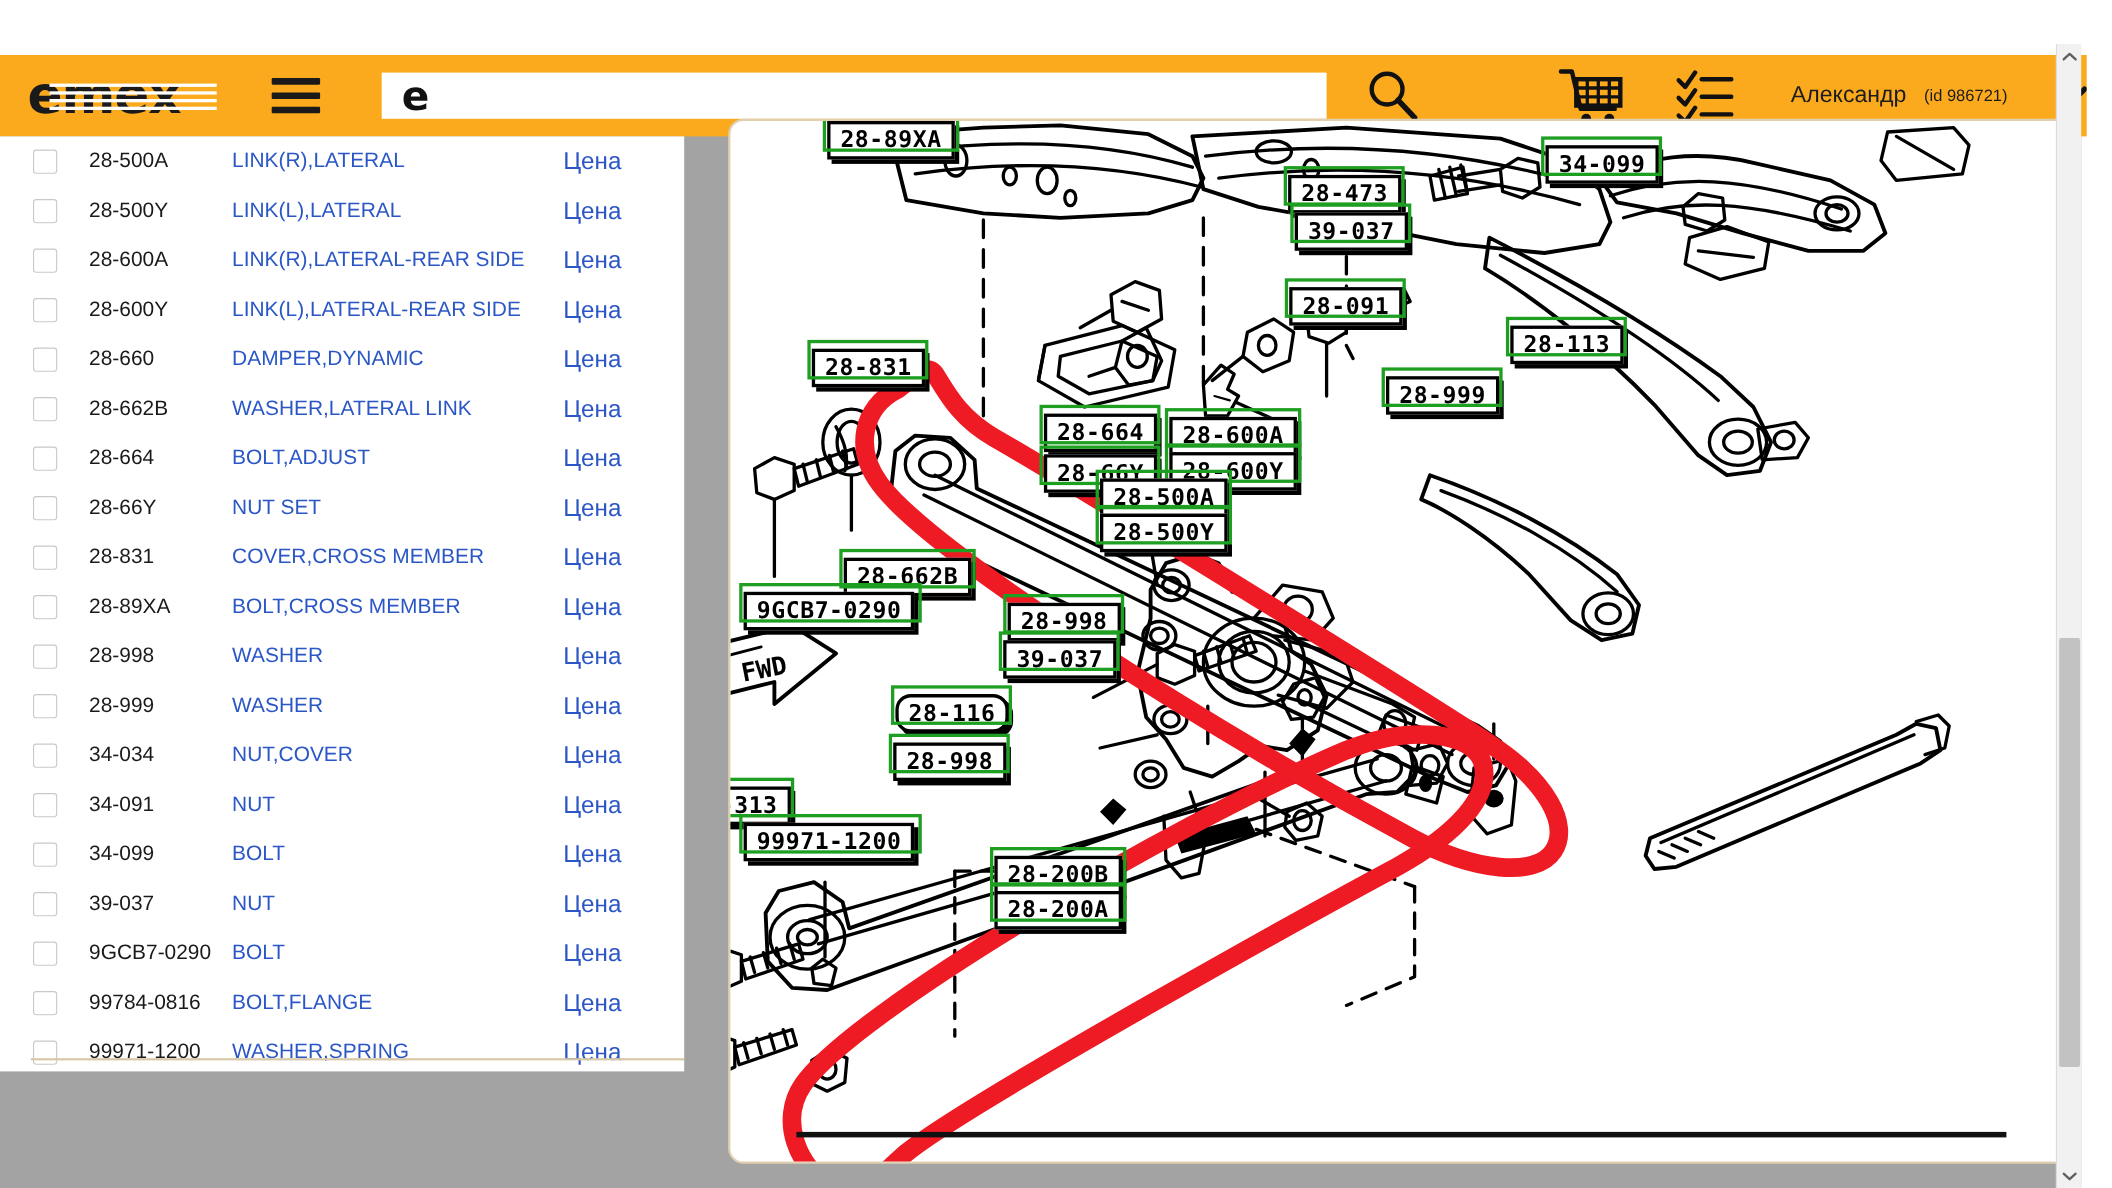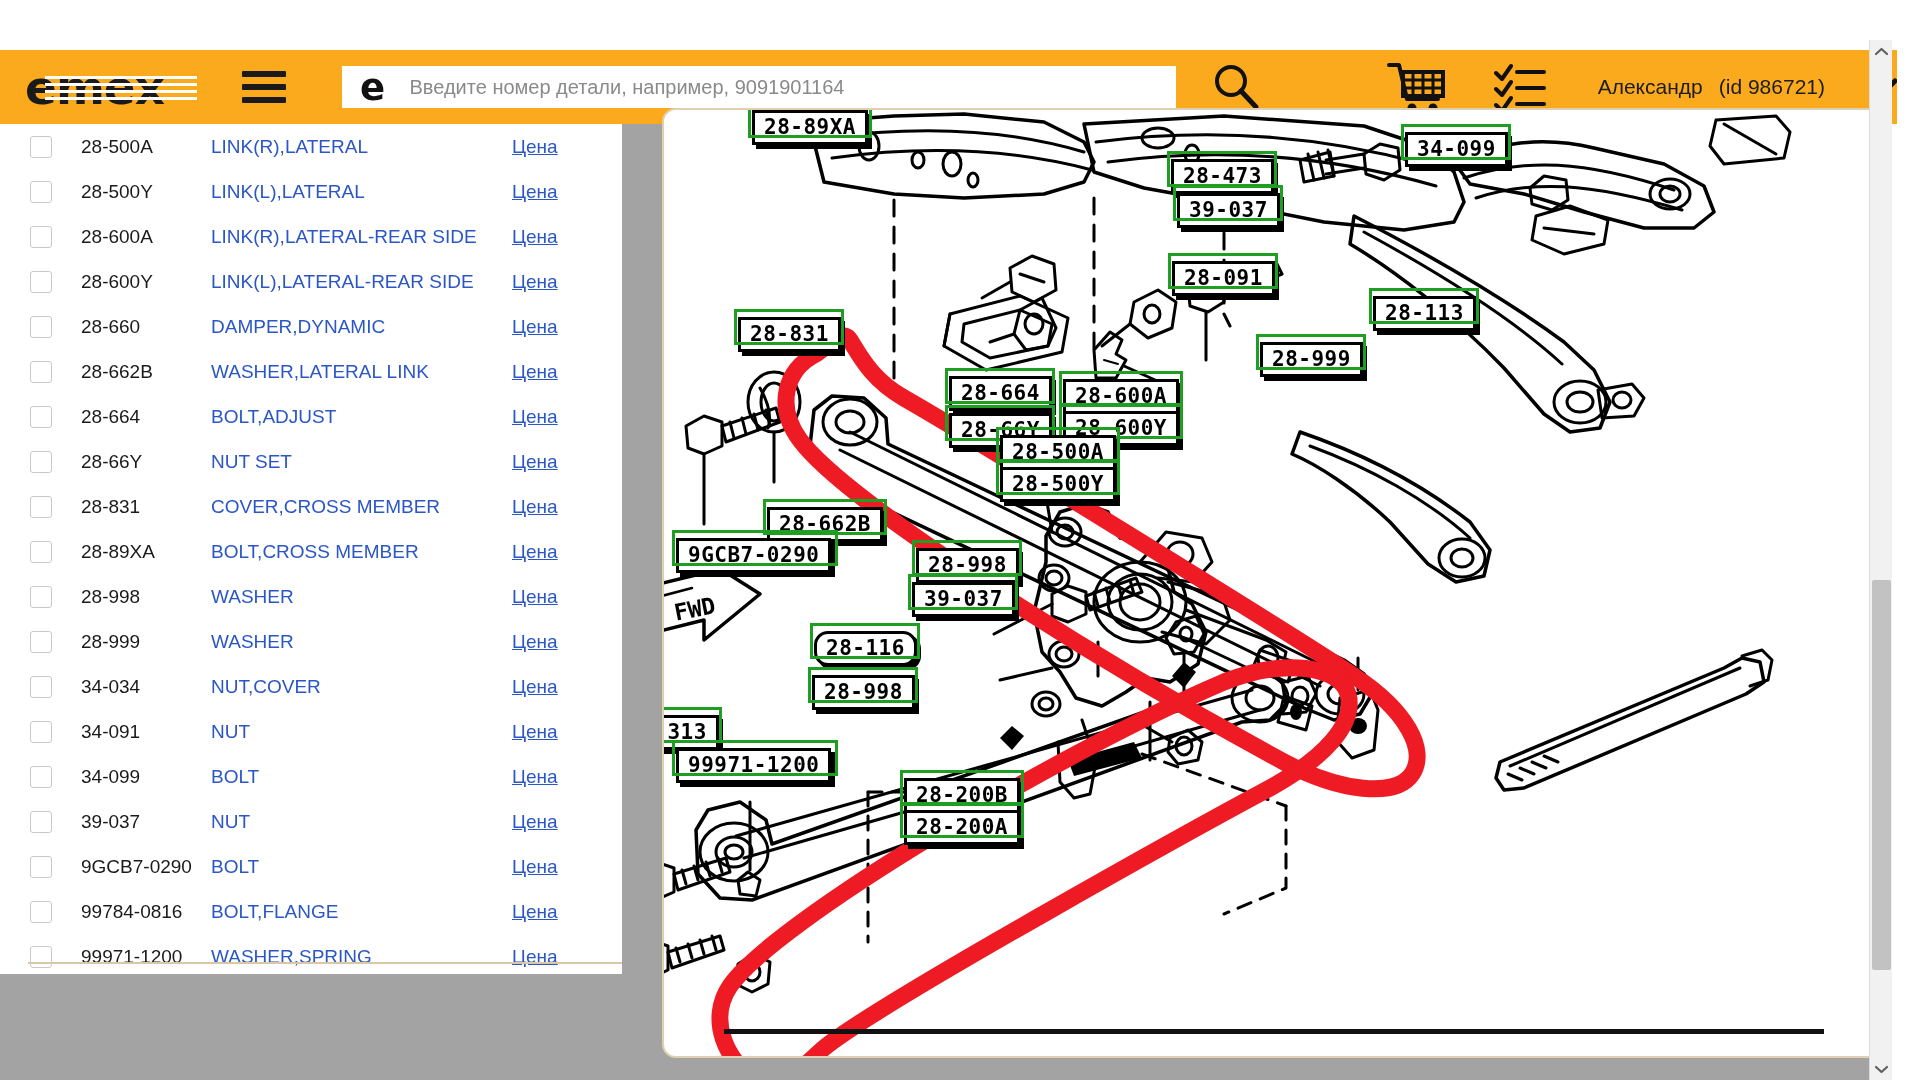--- a/index.html
+++ b/index.html
@@ -94,21 +94,21 @@
     display:flex; align-items:center; gap:16px;
     cursor:pointer;
     text-align:center;
   }
   .user-name {
     font-family:"Liberation Sans", sans-serif;
     font-size:21px; color:#1c1c1c; white-space:nowrap;
   }
   .user-id {
     font-family:"Liberation Sans", sans-serif;
-    font-size:21px; color:#1c1c1c; white-space:nowrap;
+    font-size:15px; color:#1c1c1c; white-space:nowrap;
   }
   .chev { width:26px; height:18px; margin-left:30px; }
 
   
   .parts {
     position:absolute;
     top:124px; left:0;
     width:622px;
     height:850px;
     background:#fff;
@@ -137,23 +137,22 @@
     margin-left:0px;
     flex:1;
     color:#2a56c6;
     font-size:19px;
     cursor:pointer;
     white-space:nowrap;
   }
   .part-price {
     width:110px;
     color:#2a56c6;
-    font-size:19px;
+    font-size:22px;
     cursor:pointer;
-    text-decoration:underline;
   }
   .parts-bottom-rule {
     position:absolute;
     left:28px; top:838px;
     width:594px; height:2px;
     background:#d8c8a8;
   }
 
   
   .diagram-panel {
@@ -250,21 +249,20 @@
     </div>
 
     <div class="burger">
       <span></span>
         <span></span>
         <span></span>
     </div>
 
     <div class="searchwrap">
       <div class="search-e">e</div>
-      <input class="search-input" type="text" placeholder="Введите номер детали, например, 9091901164" style="">
     </div>
 
     <div class="hdr-icon ico-search">
       <svg width="60" height="60" viewBox="0 0 60 60">
         <circle cx="25" cy="24" r="14" fill="none" stroke="#111" stroke-width="4"></circle>
         <line x1="35" y1="34" x2="50" y2="50" stroke="#111" stroke-width="5" stroke-linecap="round"></line>
       </svg>
     </div>
 
     <div class="hdr-icon ico-cart">

